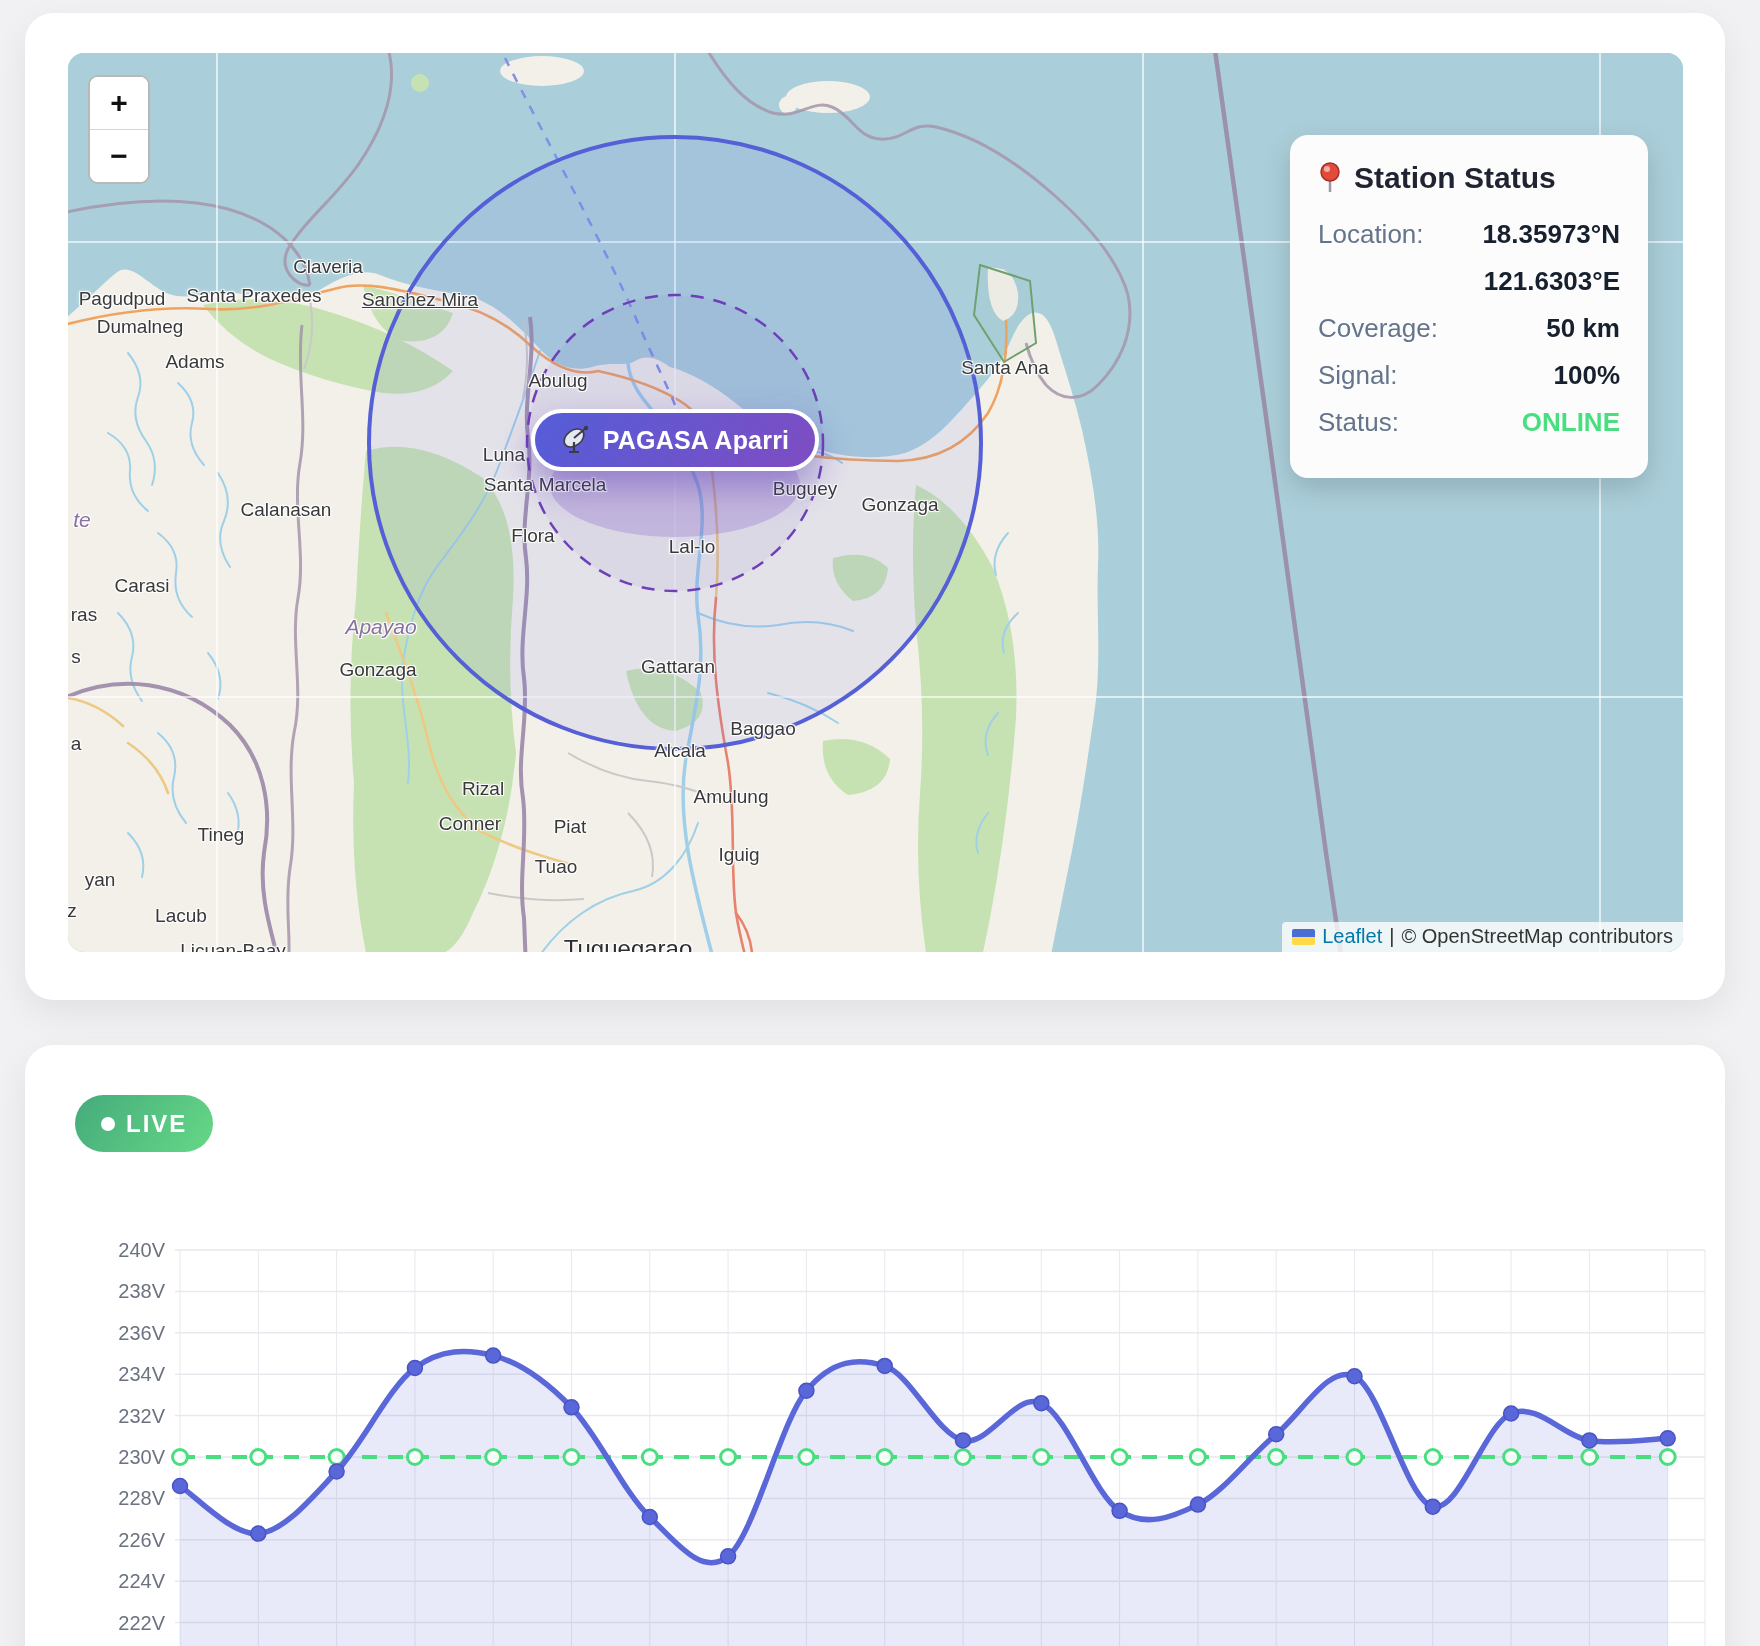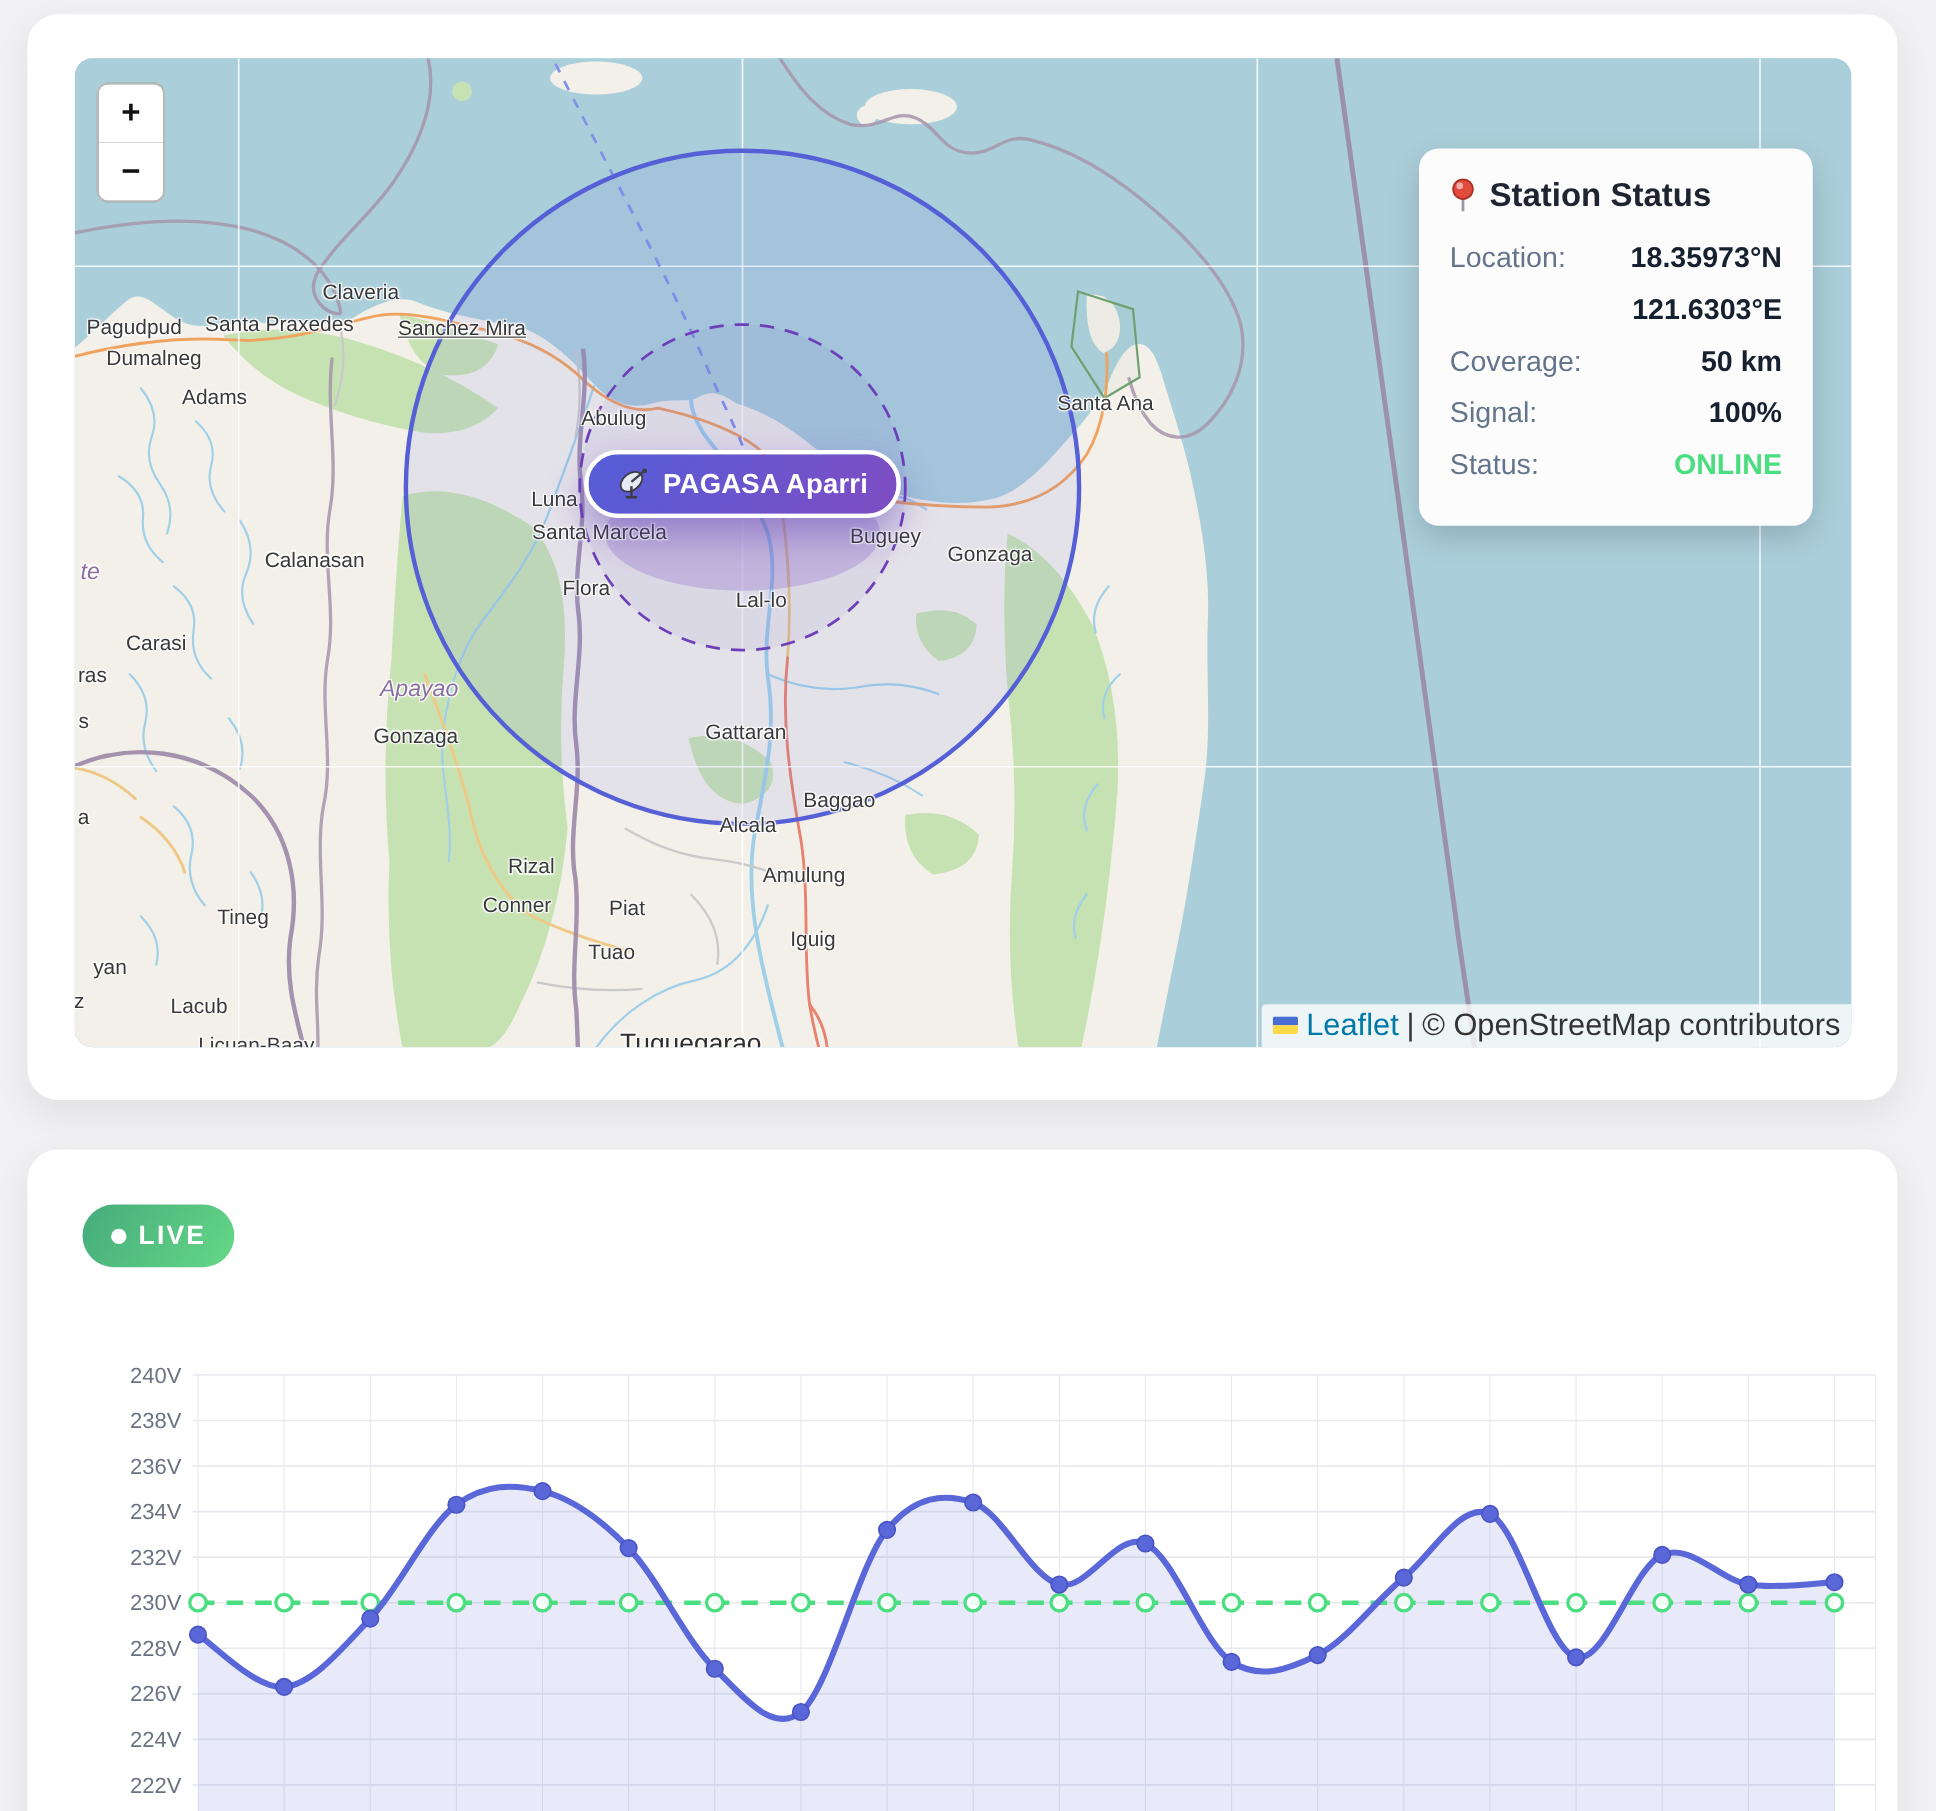--- a/index.html
+++ b/index.html
@@ -37,21 +37,21 @@
     padding:26px 28px 24px 28px;box-sizing:border-box;margin-top:40px;}
   #status-panel .sp-title{display:flex;align-items:center;gap:12px;font-size:30px;
     font-weight:bold;color:#1f2430;margin-bottom:24px;}
   .sp-row{display:flex;justify-content:space-between;align-items:baseline;
     font-size:26px;margin-bottom:16px;}
   .sp-row .lab{color:#64748b;}
   .sp-row .val{color:#16202e;font-weight:bold;}
   .sp-row .val.online{color:#4ade80;}
   
   #attribution{position:absolute;right:0;bottom:0;background:rgba(255,255,255,.78);
-    padding:3px 10px 4px 10px;font-size:28px;color:#333;display:flex;align-items:center;gap:7px;
+    padding:3px 10px 4px 10px;font-size:20px;color:#333;display:flex;align-items:center;gap:7px;
     border-top-left-radius:4px;}
   #attribution a{color:#0078a8;text-decoration:none;}
   .flag{width:23px;height:16px;border-radius:2px;overflow:hidden;display:inline-block;}
   .flag .b{display:block;width:100%;height:50%;background:#4a6fd4;}
   .flag .y{display:block;width:100%;height:50%;background:#ffd948;}
   
   #voltage-card{left:25px;top:1045px;width:1700px;height:780px;}
   #v-header{display:flex;align-items:center;justify-content:space-between;
     padding:50px 46px 0 50px;}
   #v-title-wrap{display:flex;align-items:center;gap:15px;}

